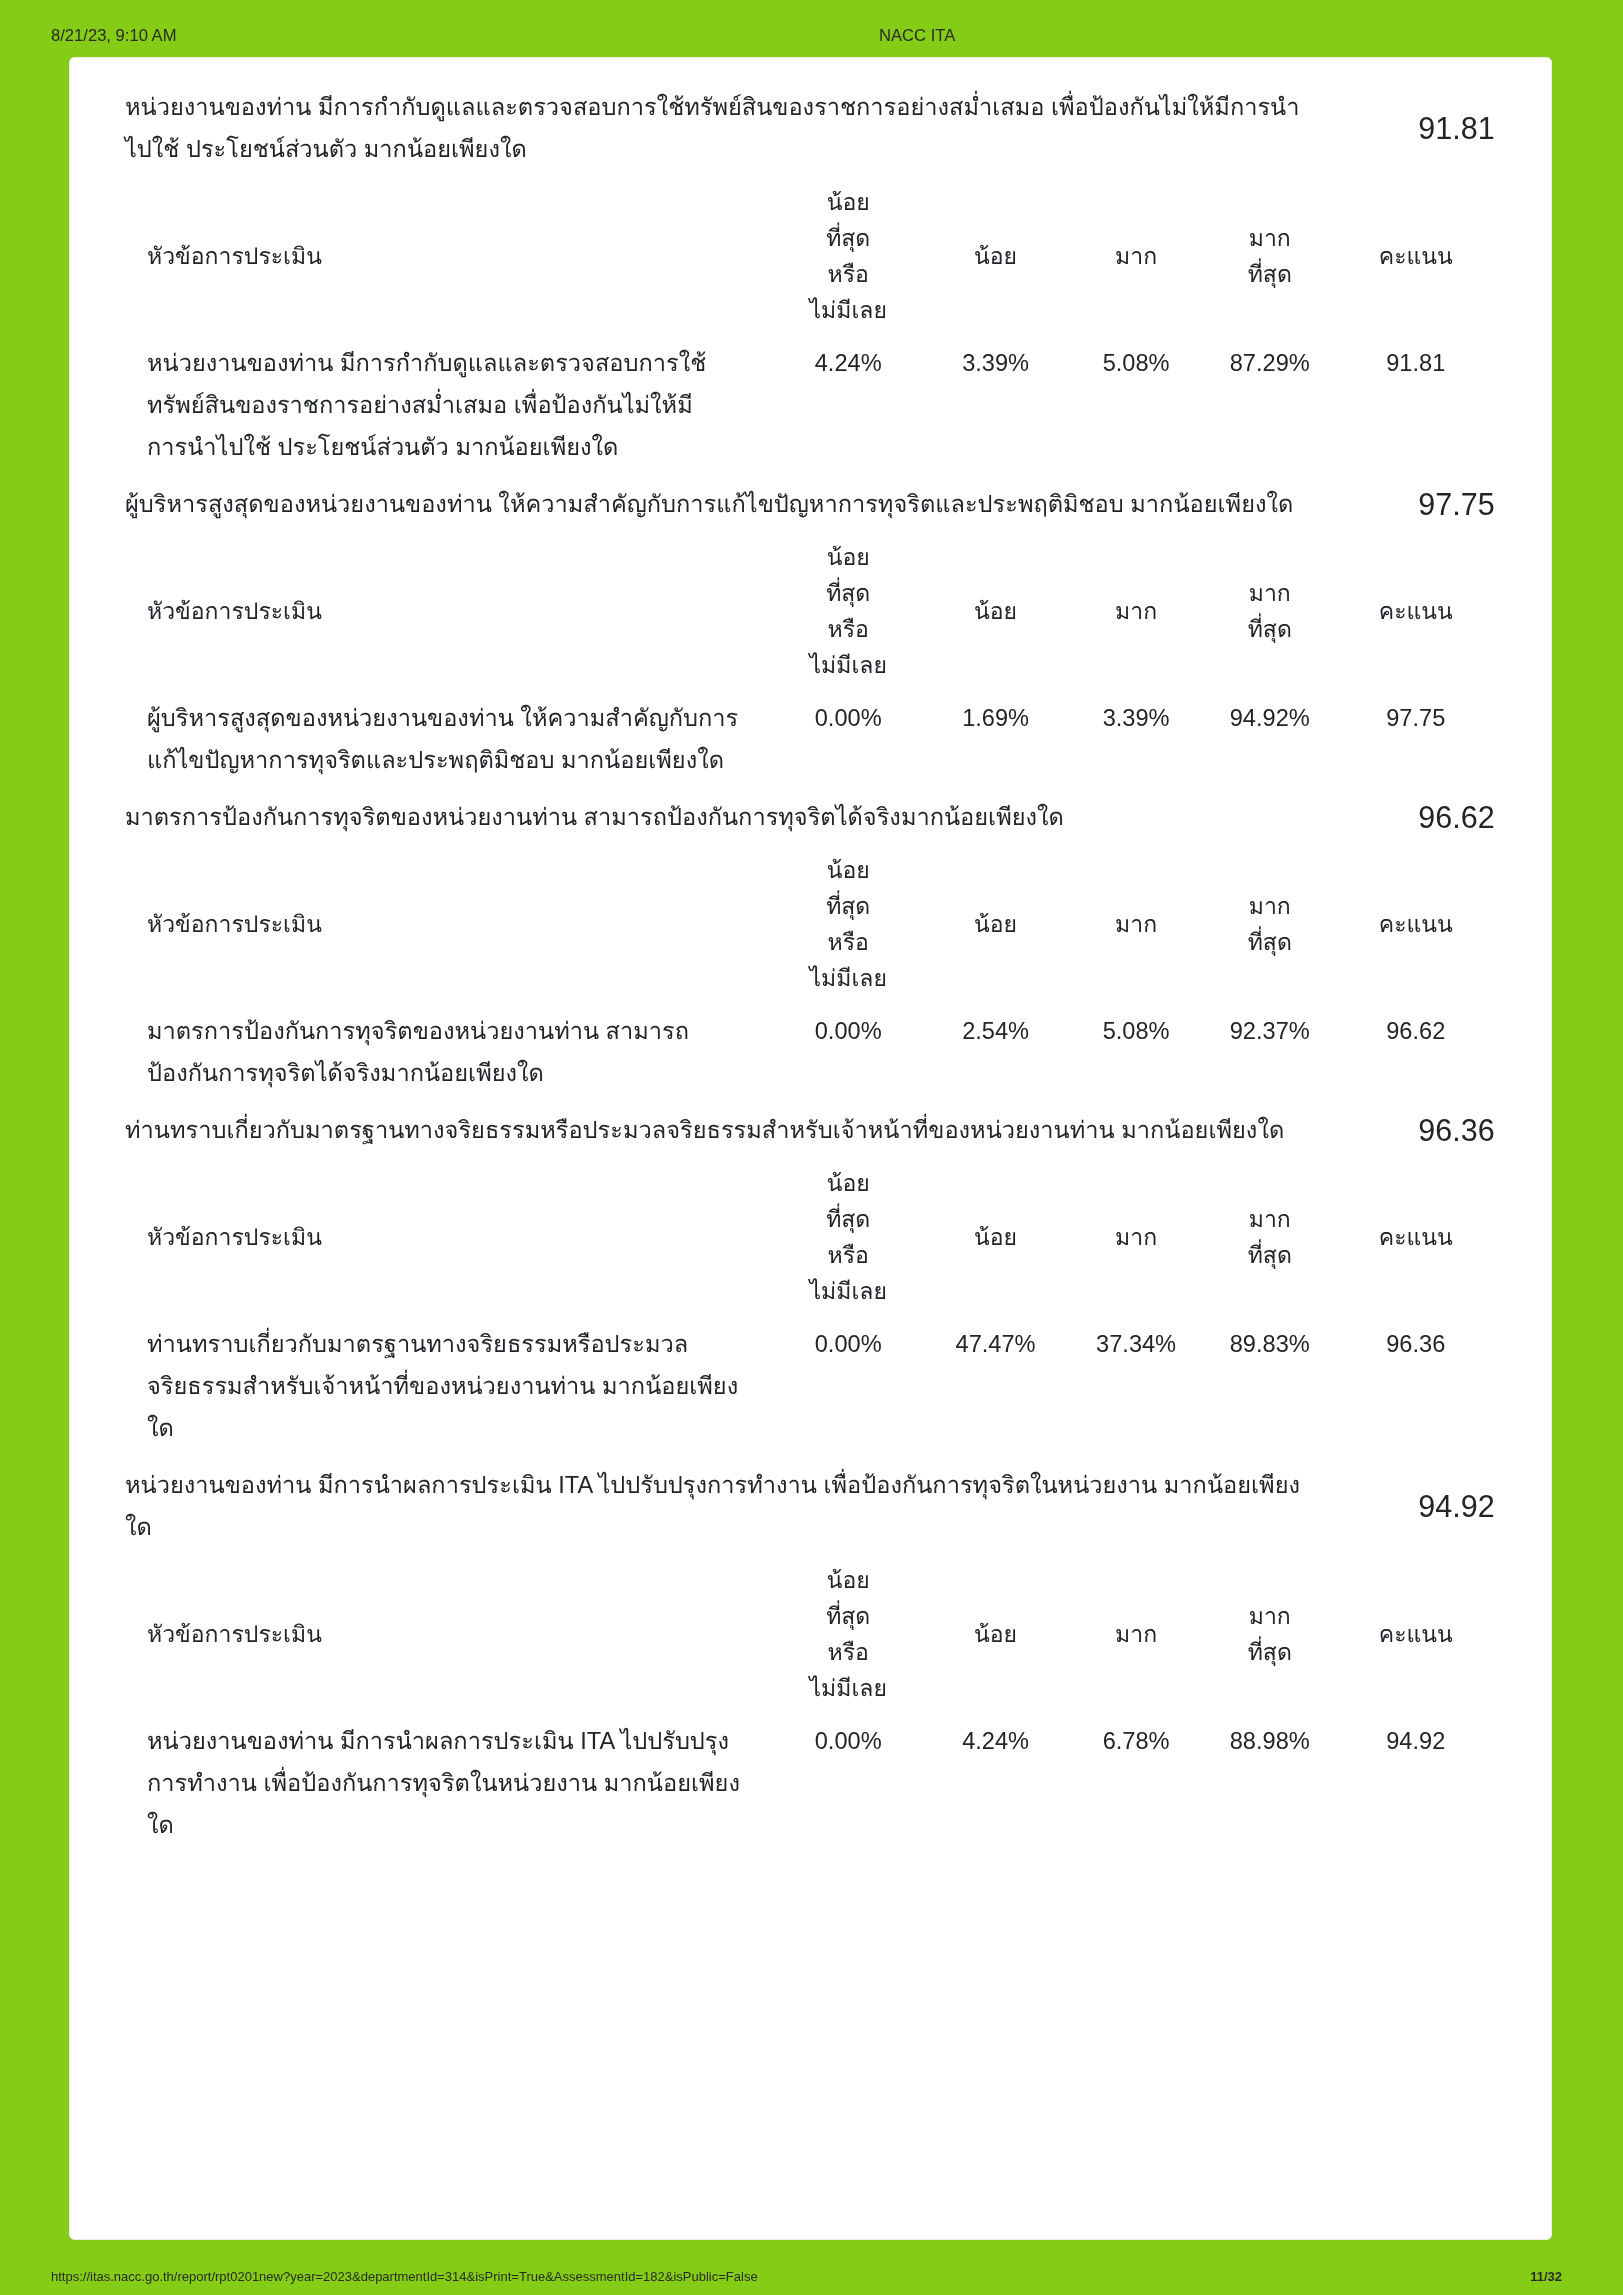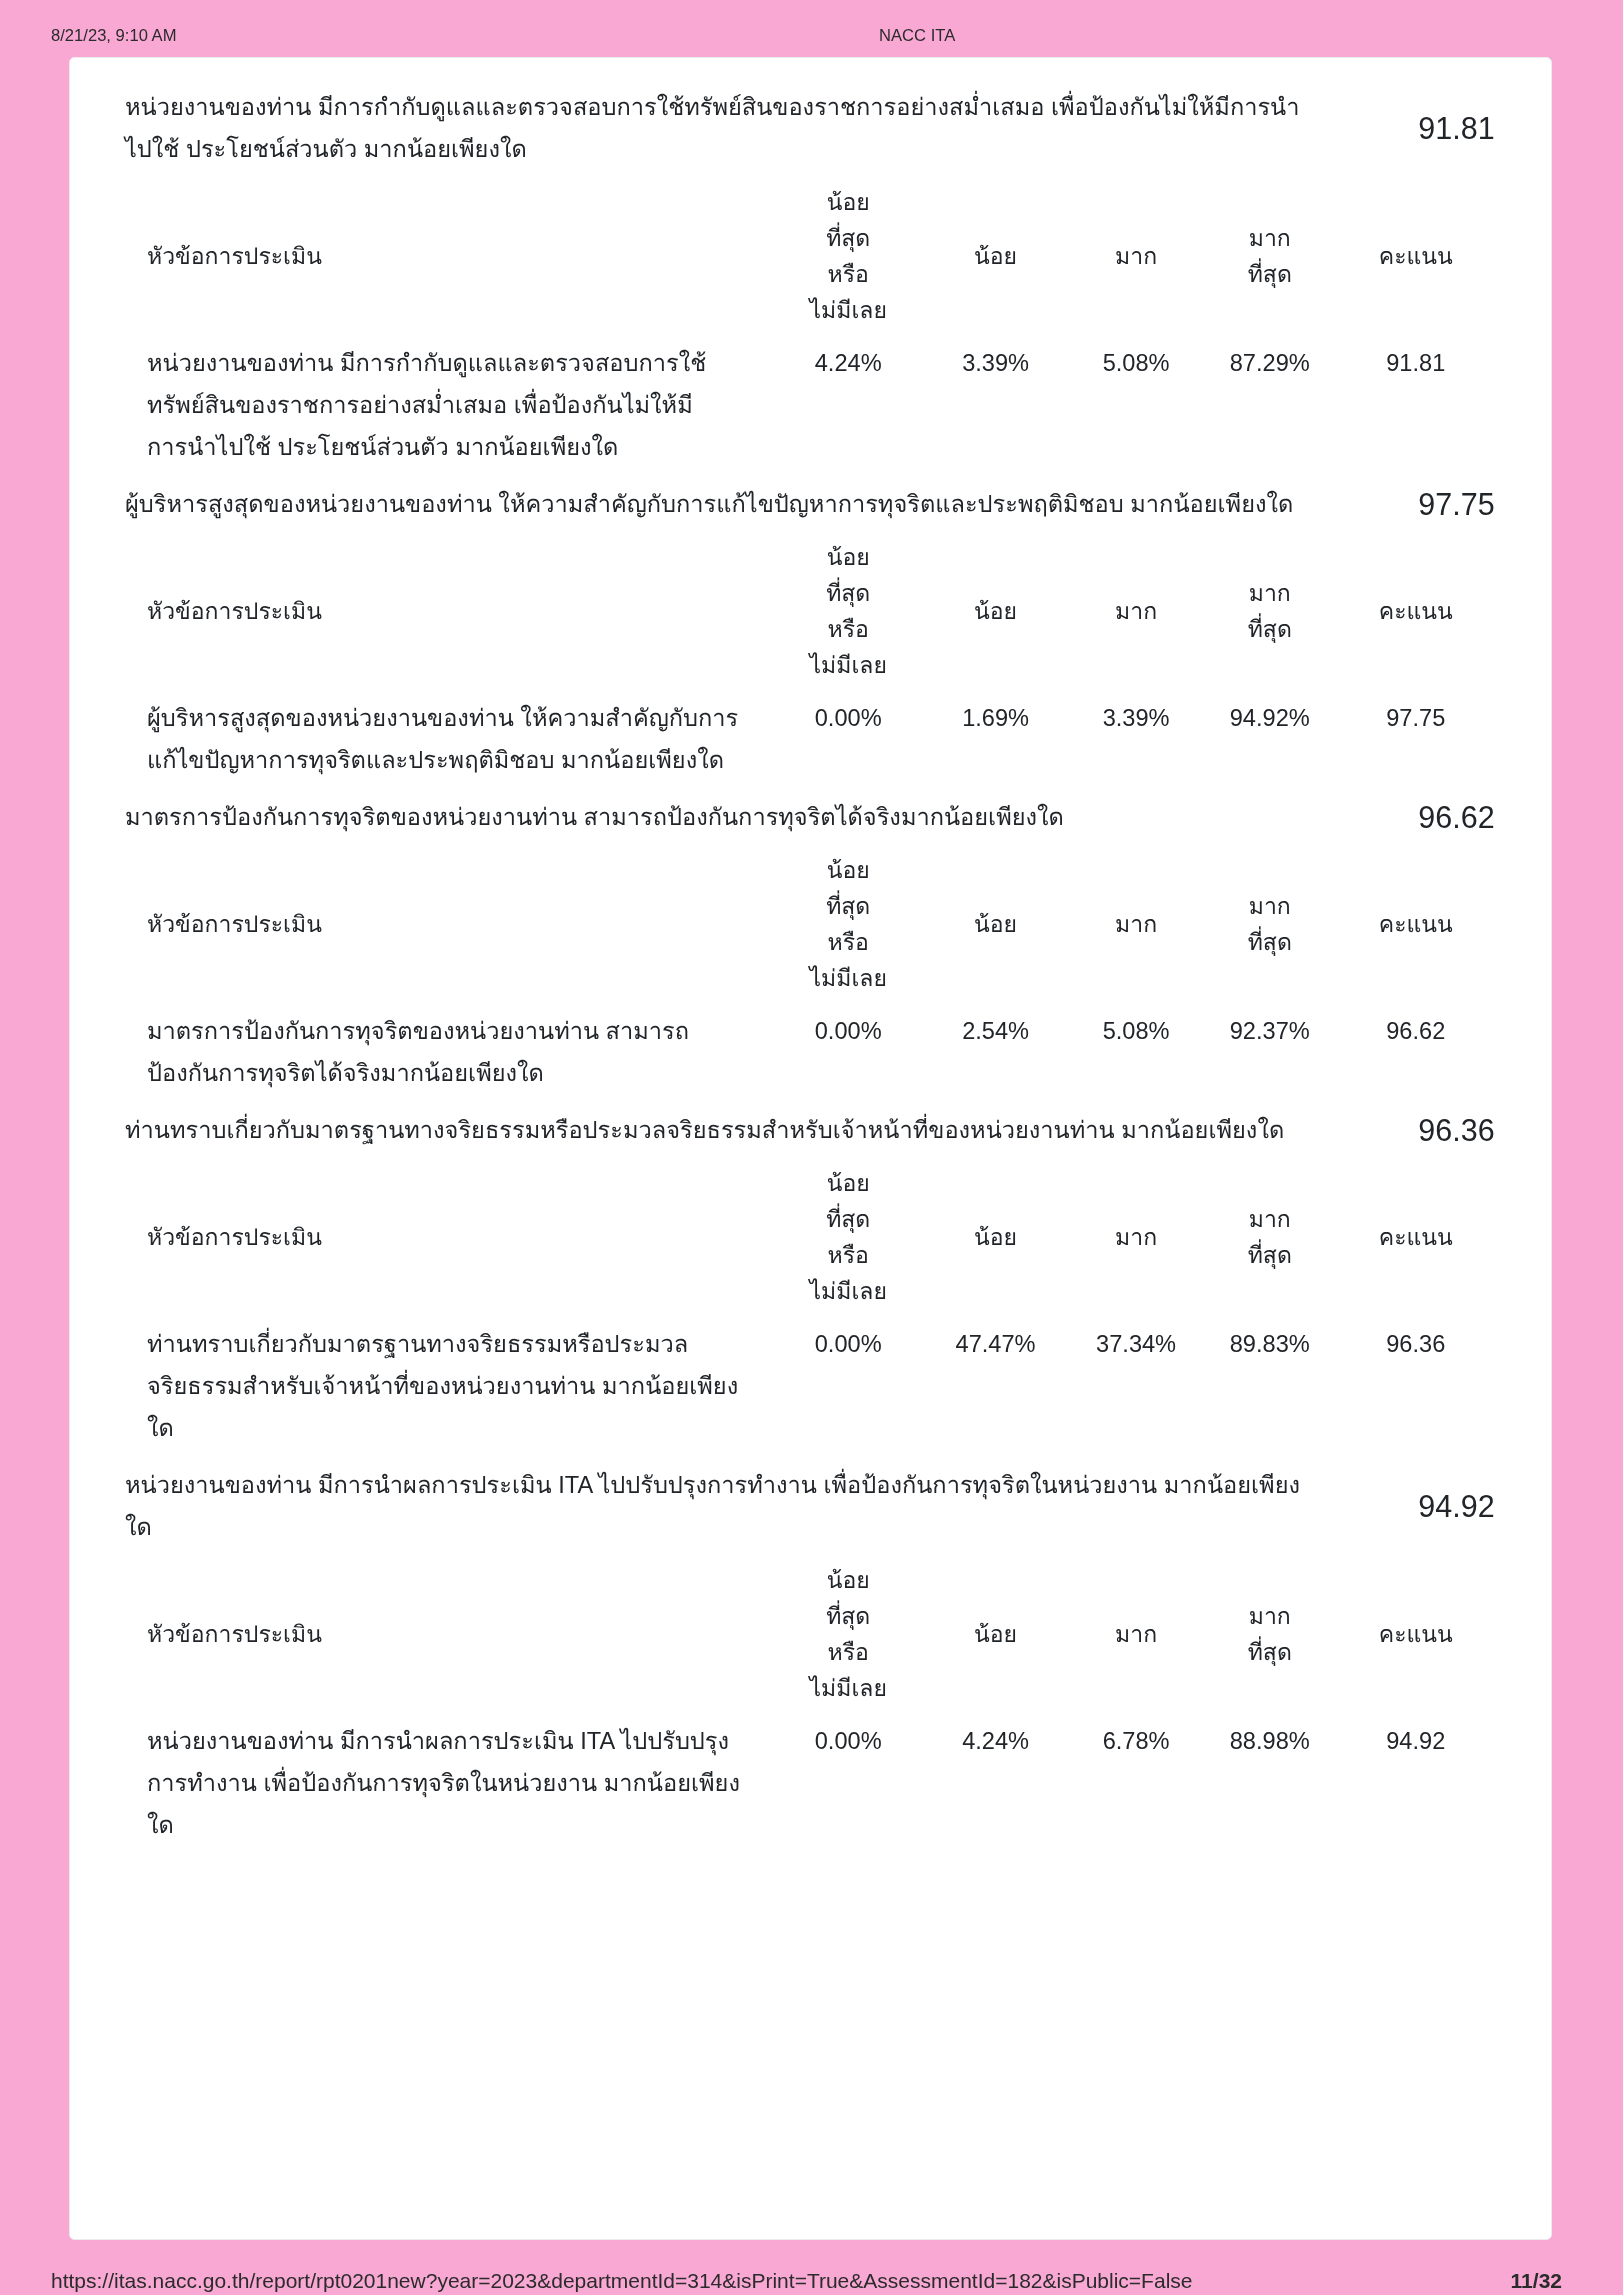--- a/index.html
+++ b/index.html
@@ -9,21 +9,21 @@
     height: 2295px;
     background: #ffffff;
     overflow: hidden;
     font-family: "Liberation Sans", "DejaVu Sans", sans-serif;
     color: #212529;
   }
   .page {
     position: relative;
     width: 1623px;
     height: 2295px;
-    background: #f9a8d4;
+    background: #84cc16;
   }
 
   
   .page-header {
     position: absolute;
     top: 26px;
     left: 51px;
     right: 50px;
     height: 21px;
     font-size: 16.6px;
@@ -31,21 +31,21 @@
   }
   .header-datetime { position: absolute; left: 0; top: 0; }
   .header-doctitle { position: absolute; left: 828px; top: 0; }
 
   .page-footer {
     position: absolute;
     bottom: 5.5px;
     left: 51px;
     right: 49px;
     height: 21px;
-    font-size: 21px;
+    font-size: 13px;
     color: #2b2b2b;
   }
   .footer-url { position: absolute; left: 0; top: 0; }
   .footer-page { position: absolute; right: 12px; top: 0; font-weight: bold; }
 
   
   .content-card {
     position: absolute;
     top: 57px;
     left: 69px;

